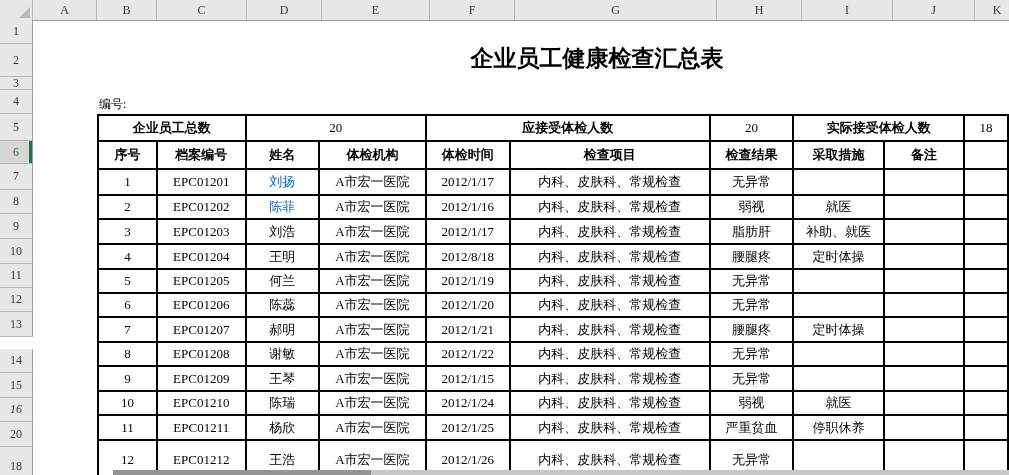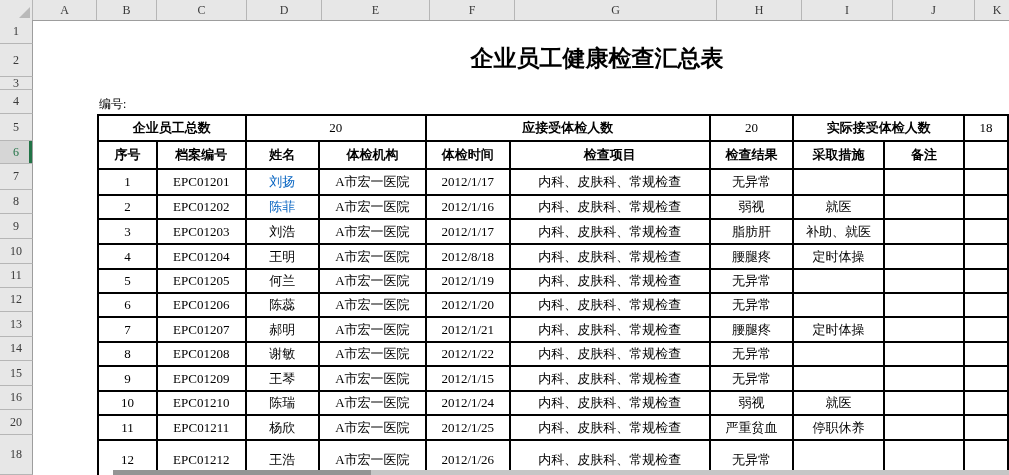--- a/index.html
+++ b/index.html
@@ -65,23 +65,23 @@
       <div class="rowcell" style="height: 24px;">4</div>
       <div class="rowcell" style="height: 27px;">5</div>
       <div class="rowcell selected" style="height: 23px;">6</div>
       <div class="rowcell" style="height: 26px;">7</div>
       <div class="rowcell" style="height: 24px;">8</div>
       <div class="rowcell" style="height: 25px;">9</div>
       <div class="rowcell" style="height: 25px;">10</div>
       <div class="rowcell" style="height: 24px;">11</div>
       <div class="rowcell" style="height: 24px;">12</div>
       <div class="rowcell" style="height: 25px;">13</div>
-      <div class="rowcell" style="height: 24px;">14</div>
+      <div class="rowcell" style="height: 24px; margin-top: 12px;">14</div>
       <div class="rowcell" style="height: 25px;">15</div>
-      <div class="rowcell" style="height: 24px;">16</div>
+      <div class="rowcell" style="height: 24px; font-style: italic;">16</div>
       <div class="rowcell" style="height: 25px;">20</div>
       <div class="rowcell" style="height: 40px;">18</div>
     </div>
 
   <div class="sheet-title">企业员工健康检查汇总表</div>
   <div class="code-label">编号:</div>
 
   <table class="health">
     <colgroup>
       <col style="width:60px">

